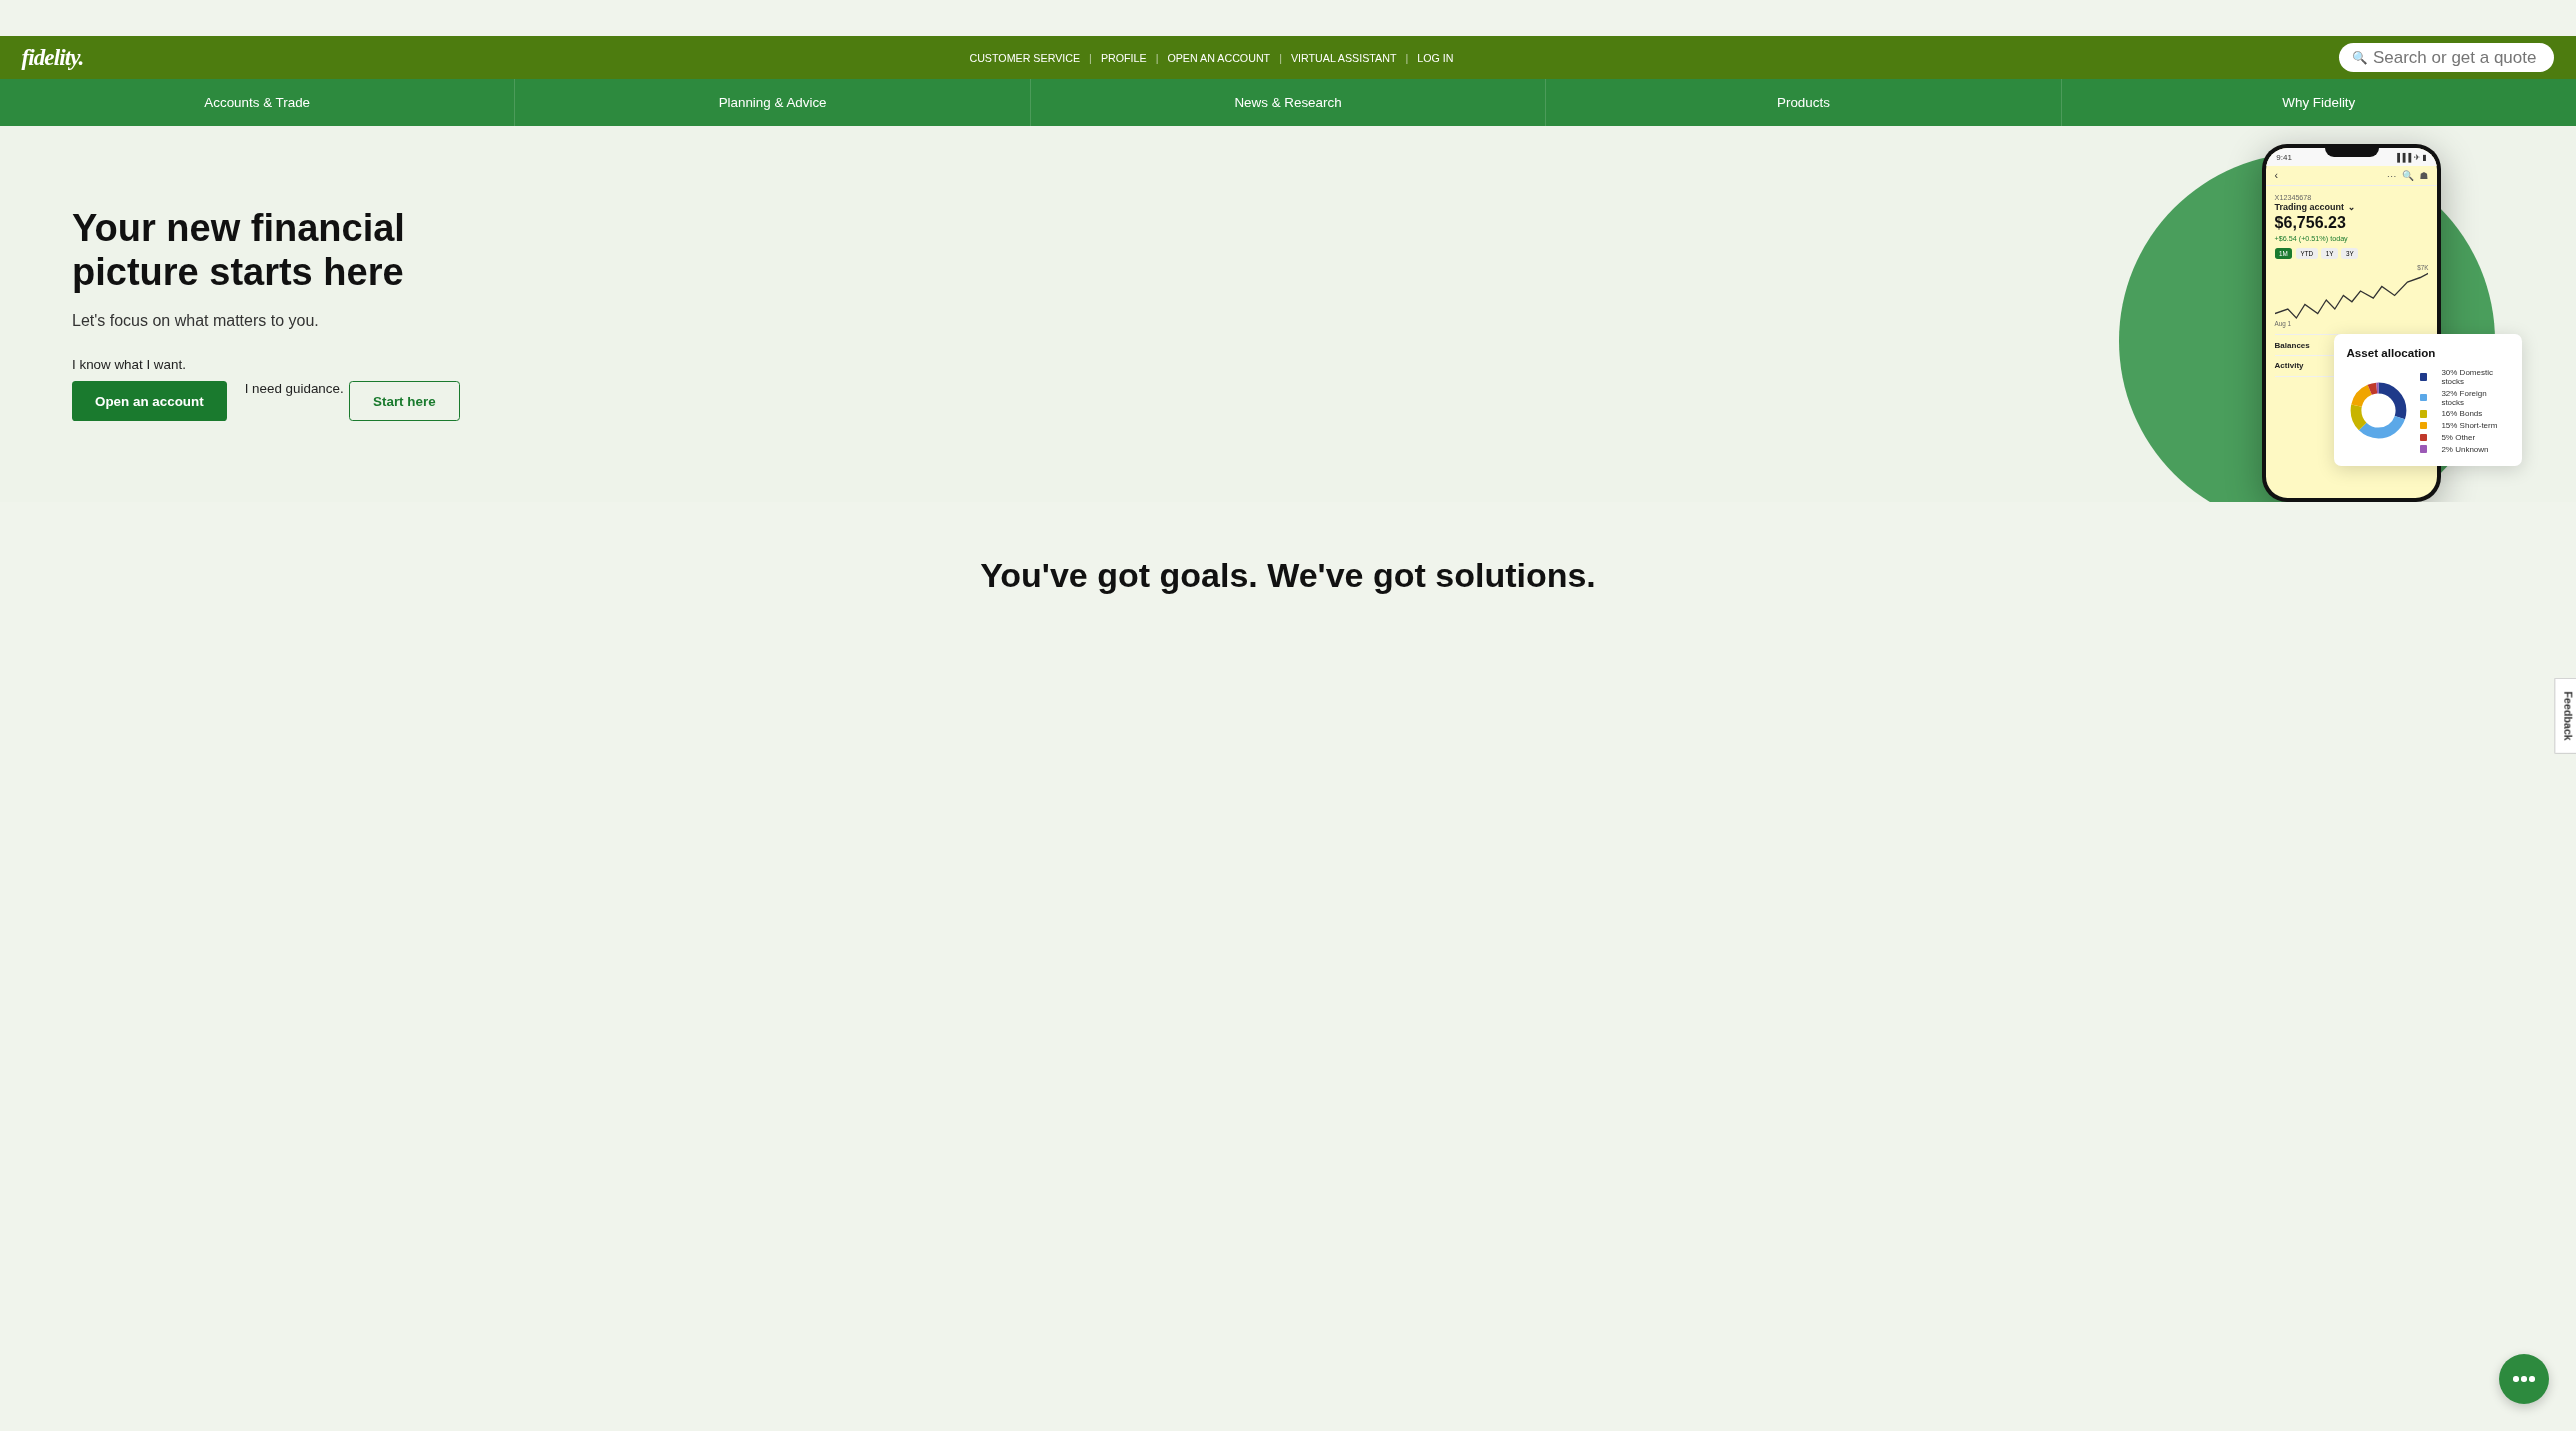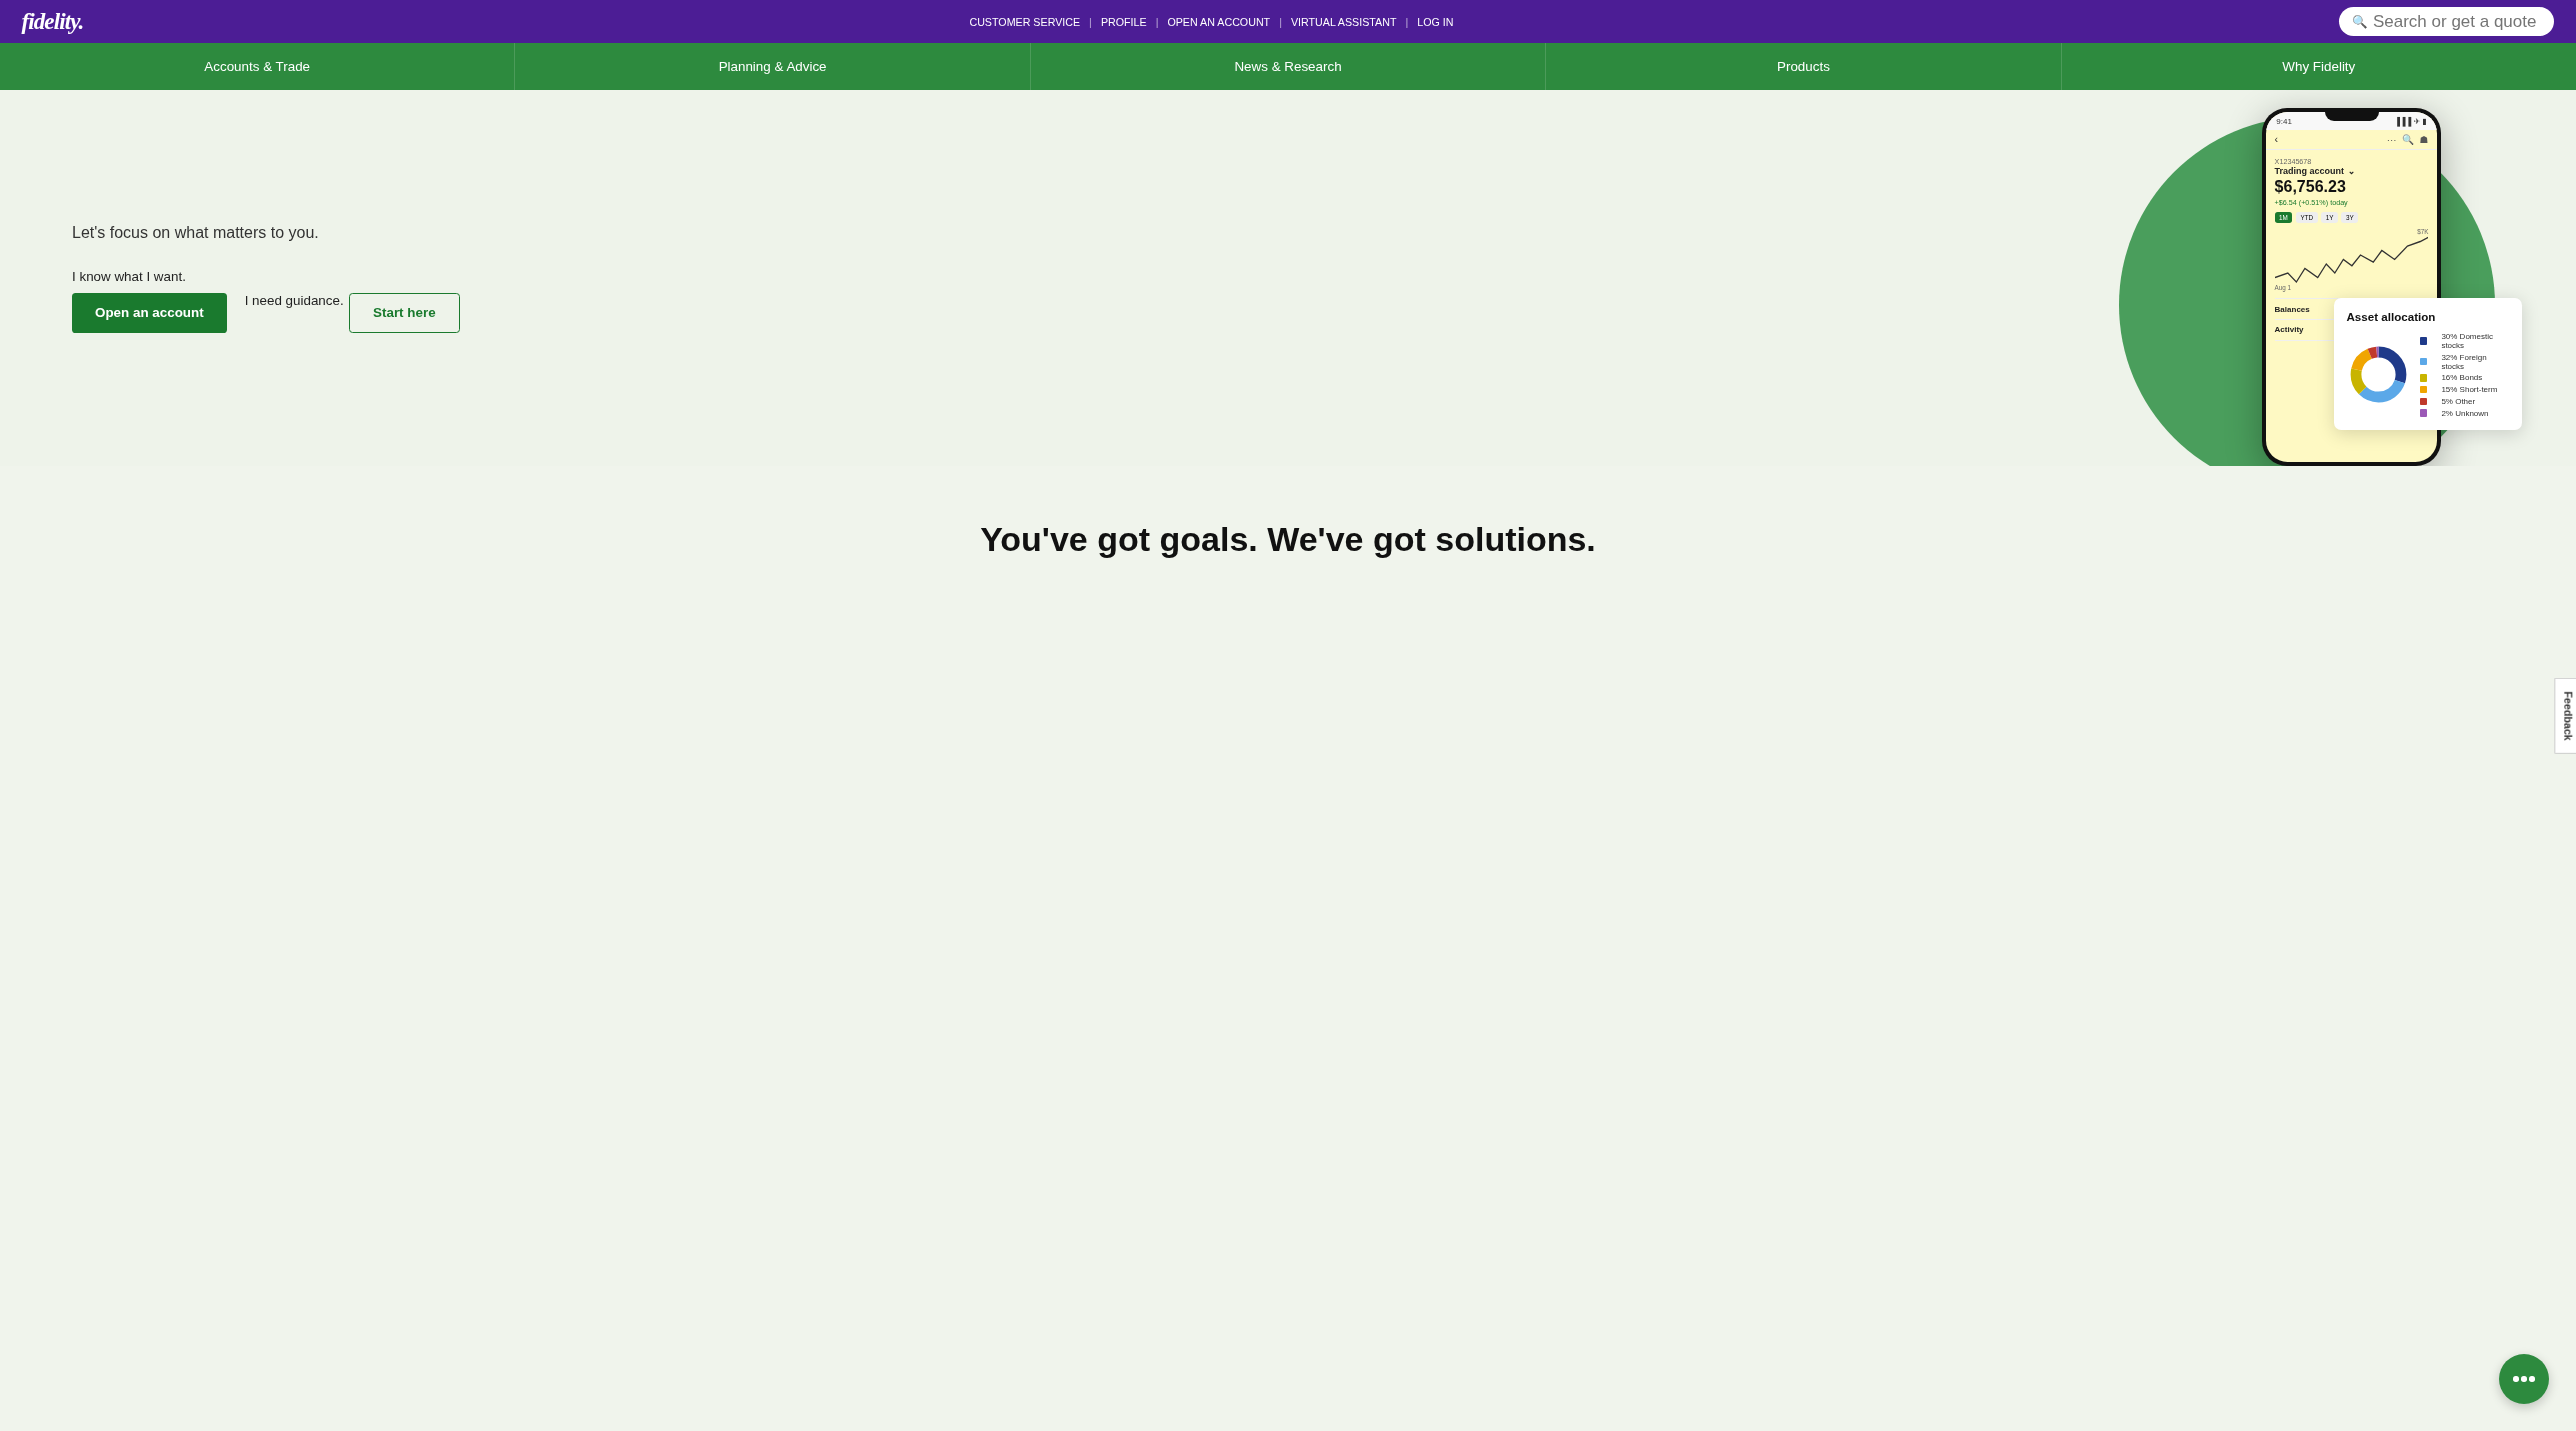--- a/index.html
+++ b/index.html
@@ -1,25 +1,26 @@
 <!DOCTYPE html>
 <html style="font-size:14.3px"><head>
   <meta charset="utf-8">
   <style>
     * { margin: 0; padding: 0; box-sizing: border-box; }
     body { font-family: 'Arial', sans-serif; background: #f0f4ec; overflow-x: hidden; }
 
     
     .top-bar {
-      background: #4c1d95;
+      background: #4d7c0f;
       display: flex;
       align-items: center;
       justify-content: space-between;
       padding: 0 21.5px;
       height: 43px;
+      margin-top: 36px;
     }
     .logo {
       font-size: 23px;
       font-weight: 900;
       color: white;
       font-style: italic;
       letter-spacing: -0.9px;
       font-family: Georgia, serif;
     }
     .top-nav {
@@ -412,20 +413,21 @@
 <nav class="main-nav">
   <div class="main-nav-item">Accounts &amp; Trade</div>
   <div class="main-nav-item">Planning &amp; Advice</div>
   <div class="main-nav-item">News &amp; Research</div>
   <div class="main-nav-item">Products</div>
   <div class="main-nav-item">Why Fidelity</div>
 </nav>
 
 <section class="hero">
   <div class="hero-content">
+    <h1 class="hero-title">Your new financial picture starts here</h1>
     <p class="hero-subtitle">Let's focus on what matters to you.</p>
     <div class="hero-cta-row">
       <p class="hero-cta-label">I know what I want.</p>
     </div>
     <div class="hero-buttons">
       <div style="display:flex;flex-direction:column;gap:5.4px;">
         <button class="btn-primary">Open an account</button>
       </div>
       <div style="display:flex;flex-direction:row;gap:5.4px;">
         <p class="hero-cta-label" style="margin-bottom:0;">I need guidance.</p>

